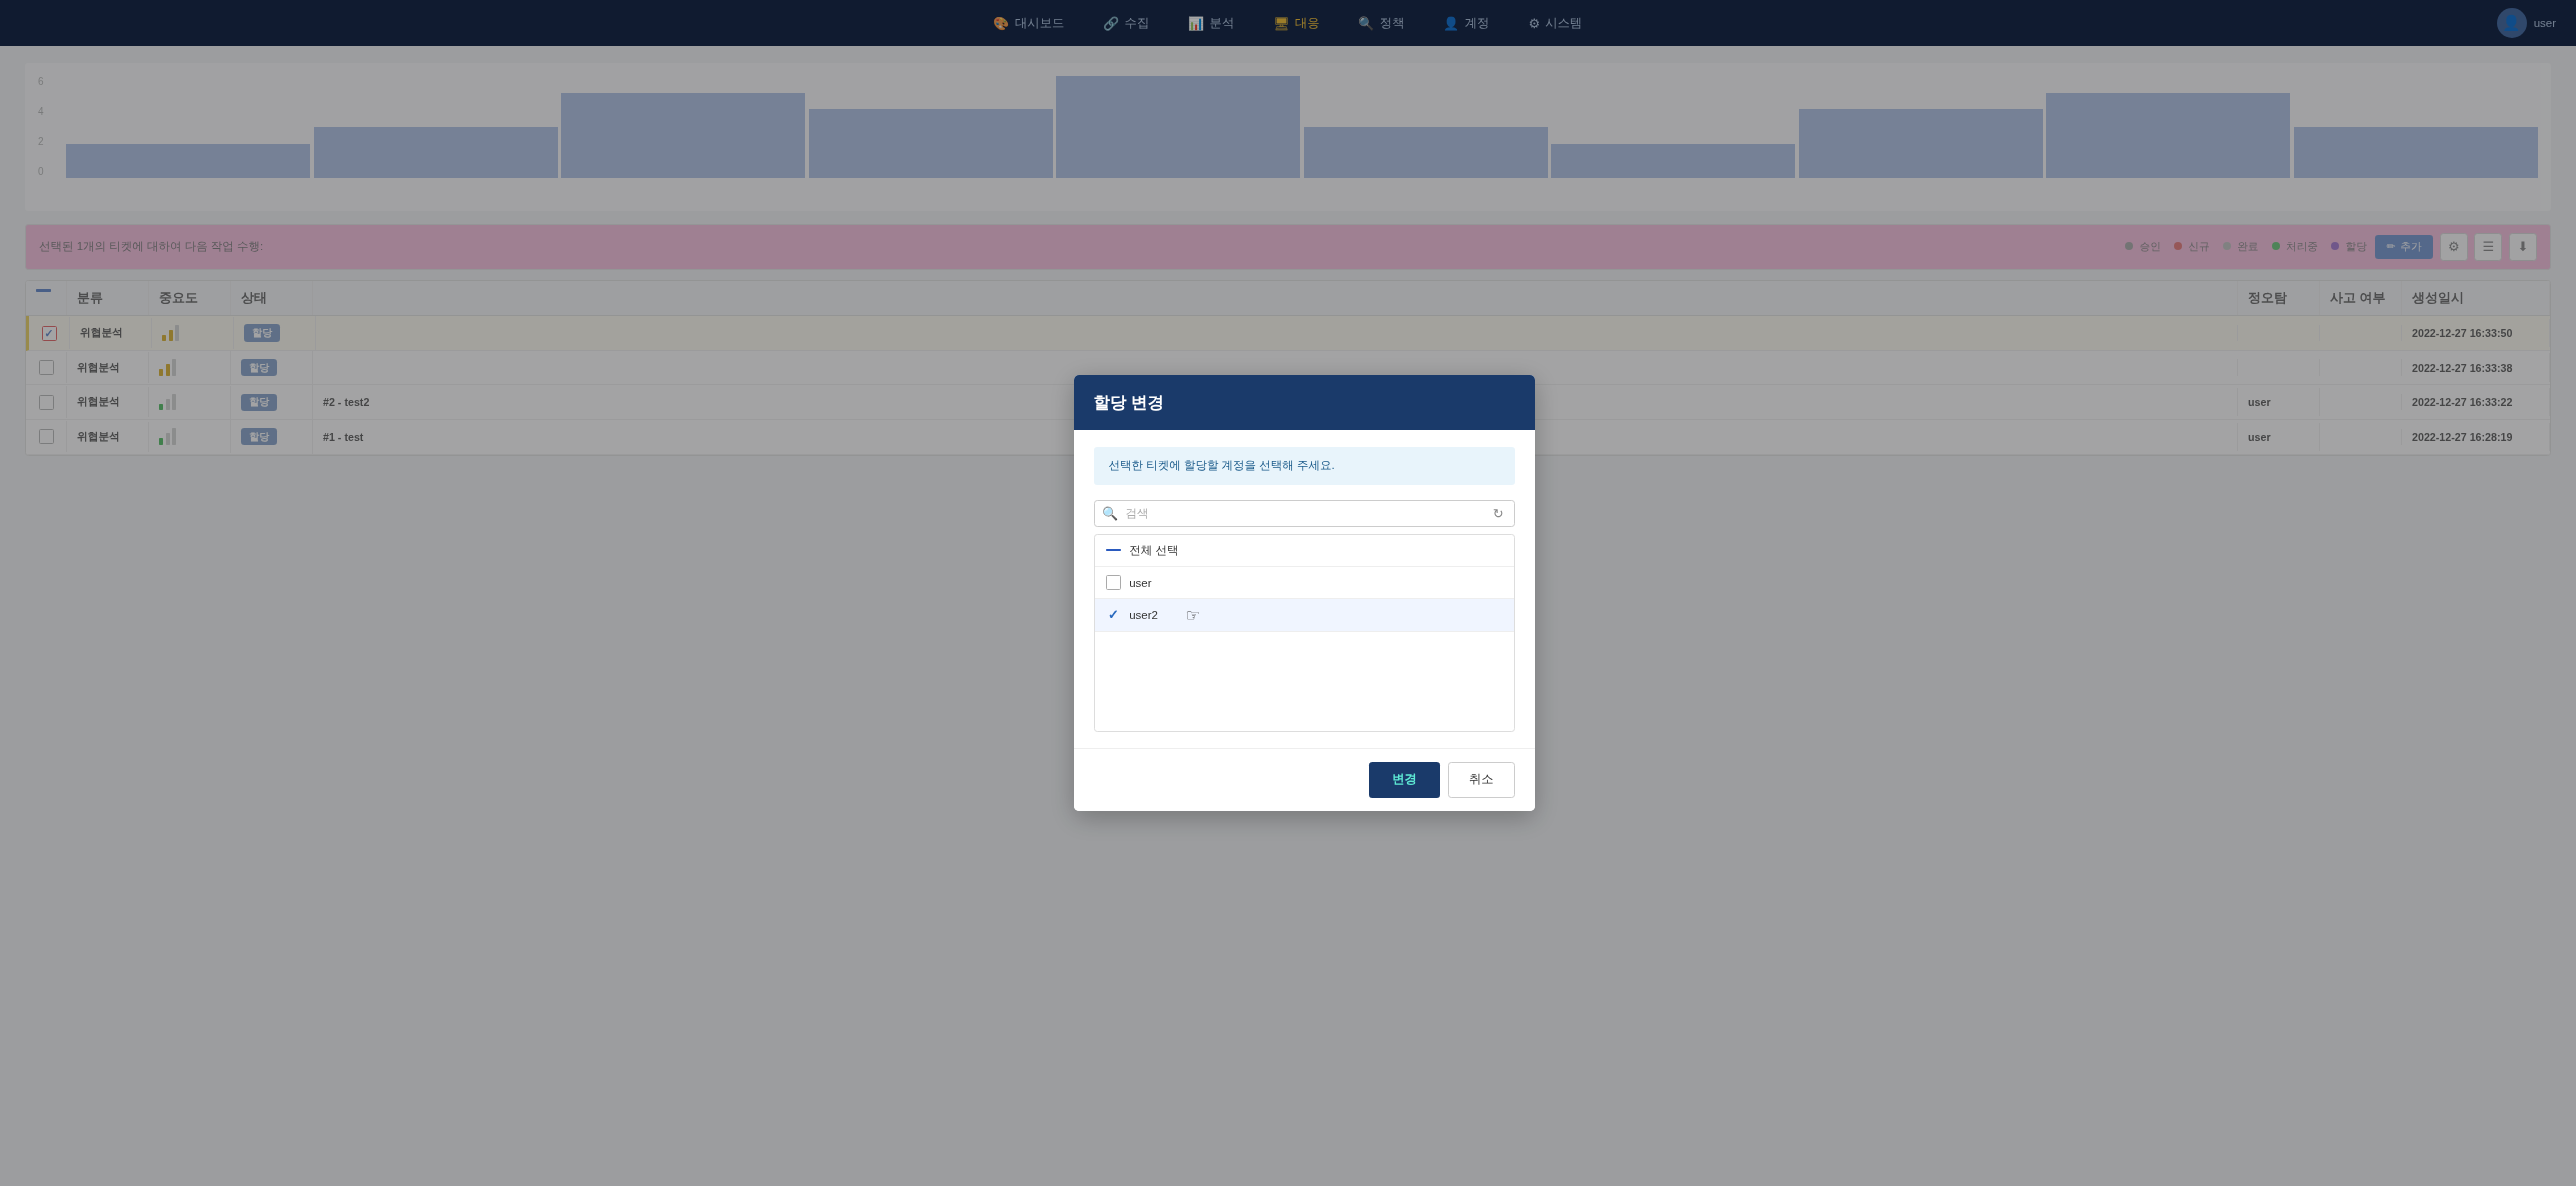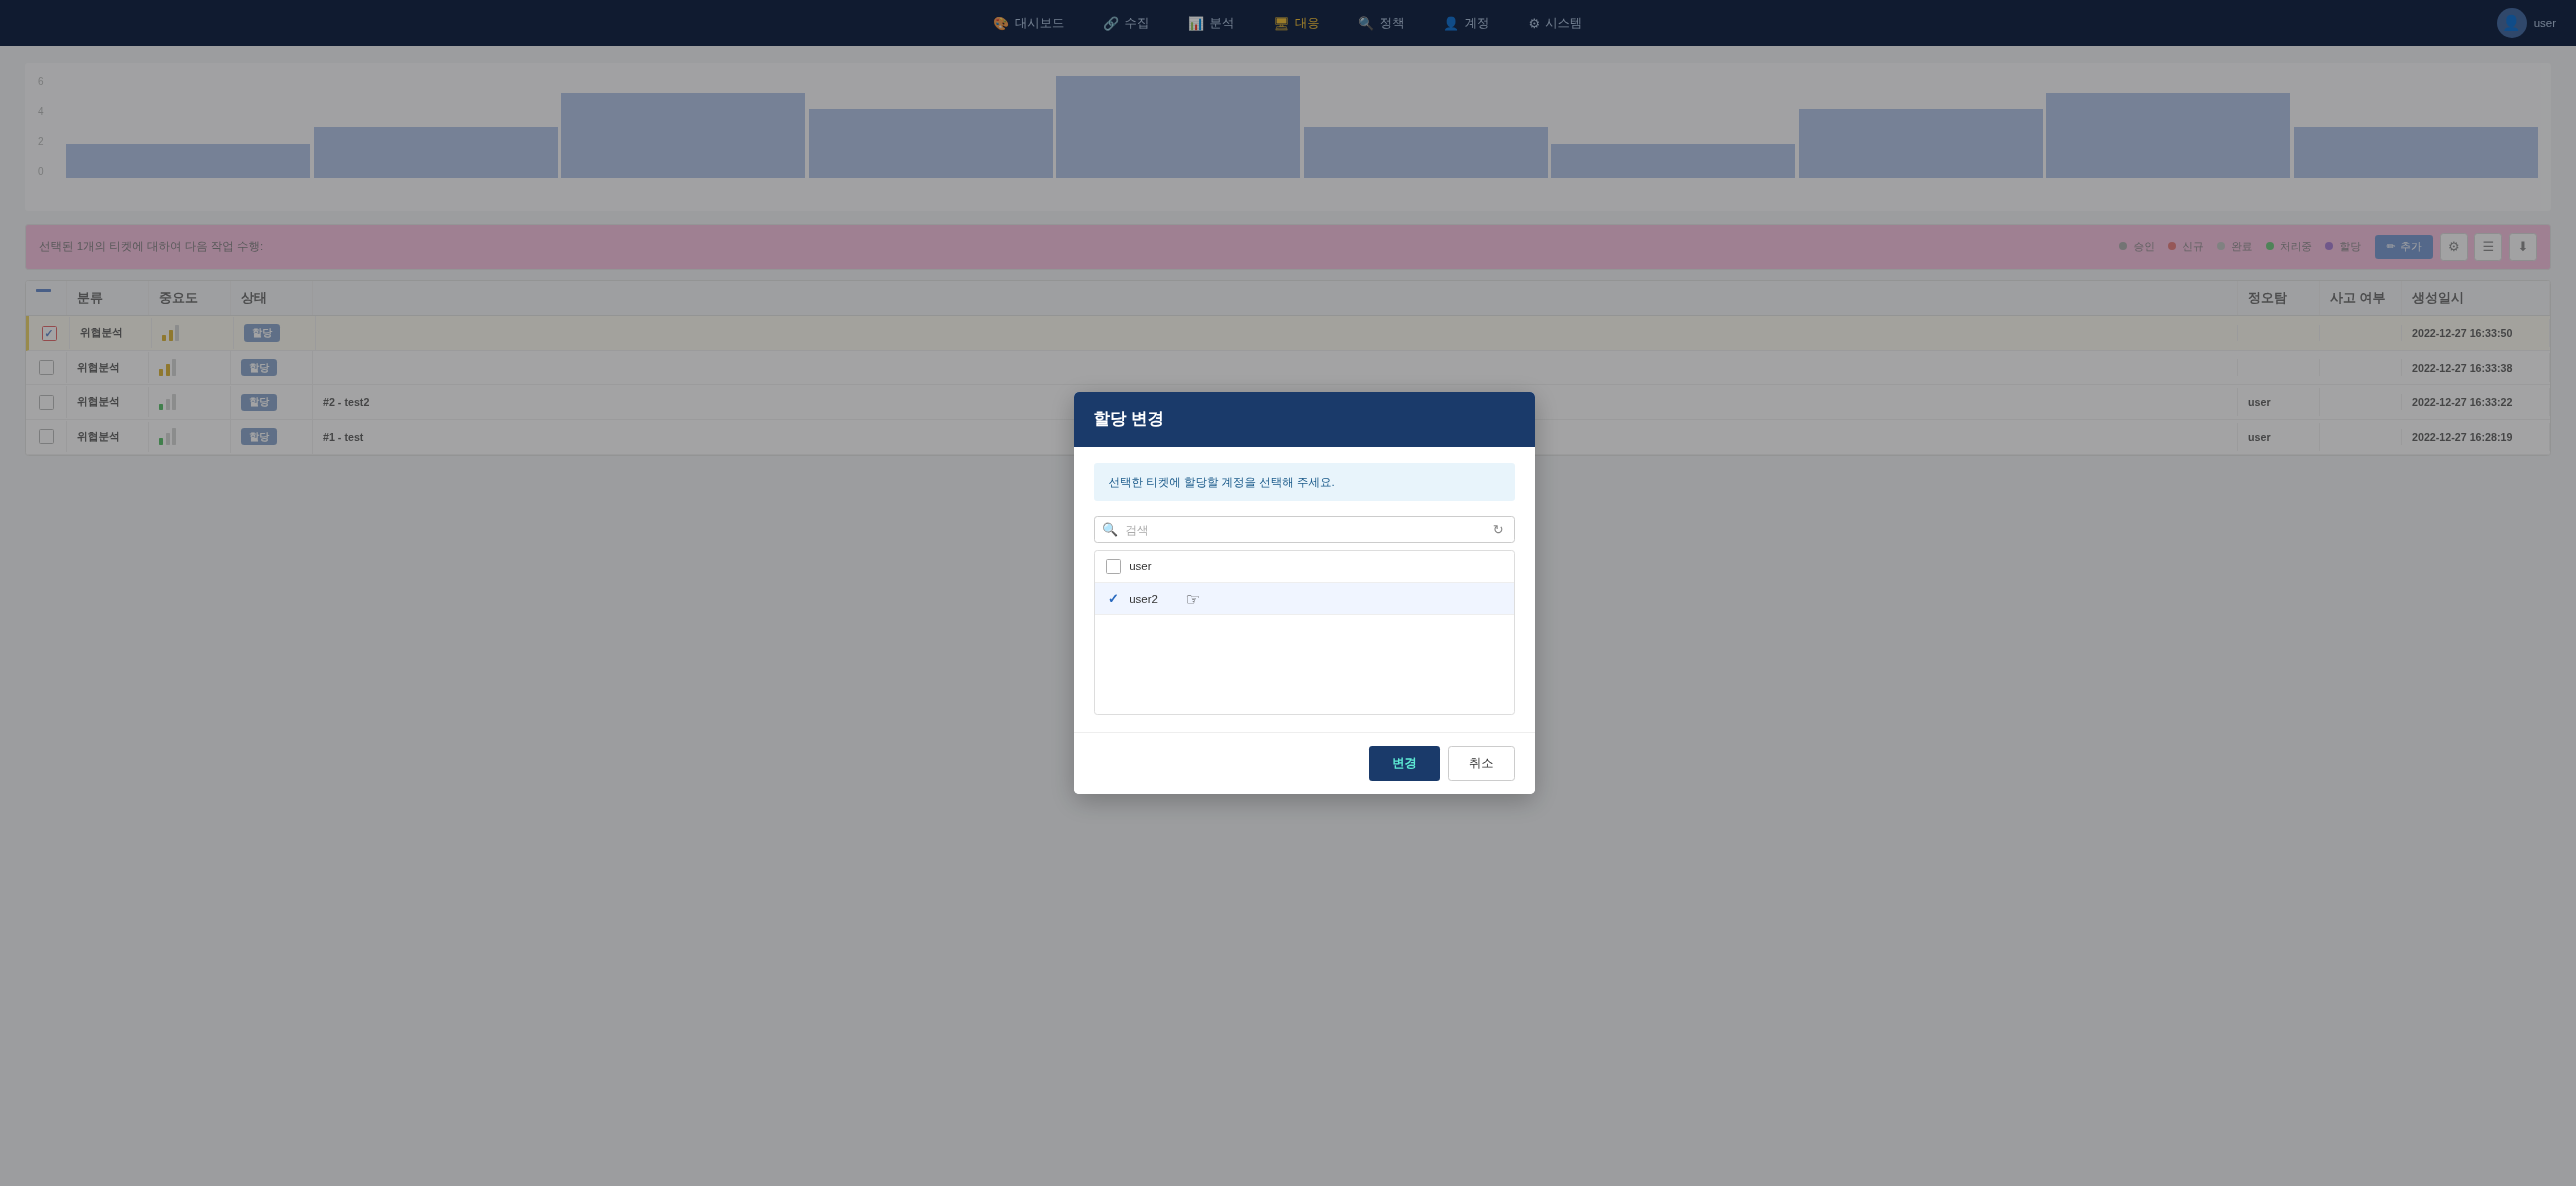--- a/index.html
+++ b/index.html
@@ -487,21 +487,21 @@
       <div class="chart-bar" style="height:50%"></div>
       <div class="chart-bar" style="height:33%"></div>
       <div class="chart-bar" style="height:67%"></div>
       <div class="chart-bar" style="height:83%"></div>
       <div class="chart-bar" style="height:50%"></div>
     </div>
   </div>
 
   <div class="action-bar">
     <span>선택된 1개의 티켓에 대하여 다음 작업 수행:</span>
-    <div style="display:flex;align-items:center;gap:14px;">
+    <div style="display:flex;align-items:center;gap:8px;">
       <div class="legend-area">
         <span>
           <span class="legend-dot" style="background:#888"></span>
           <span>승인</span>
         </span>
         <span>
           <span class="legend-dot" style="background:#e04040"></span>
           <span>신규</span>
         </span>
         <span>
@@ -649,20 +649,24 @@
       </div>
 
       <div class="search-box">
         <span class="search-icon-wrap">🔍</span>
         <input class="search-input" type="text" placeholder="검색" style="">
         <button class="refresh-btn">↻</button>
       </div>
 
       <div class="user-list">
 
+        <div class="user-list-item">
+          <div class="select-all-dash"></div>
+          <span>전체 선택</span>
+        </div>
 
         <div class="user-list-item">
           <div class="user-checkbox-empty"></div>
           <span>user</span>
         </div>
 
         <div class="user-list-item selected" style="position:relative; cursor:default;">
           <div class="user-checkbox-checked">✓</div>
           <span>user2</span>
 

